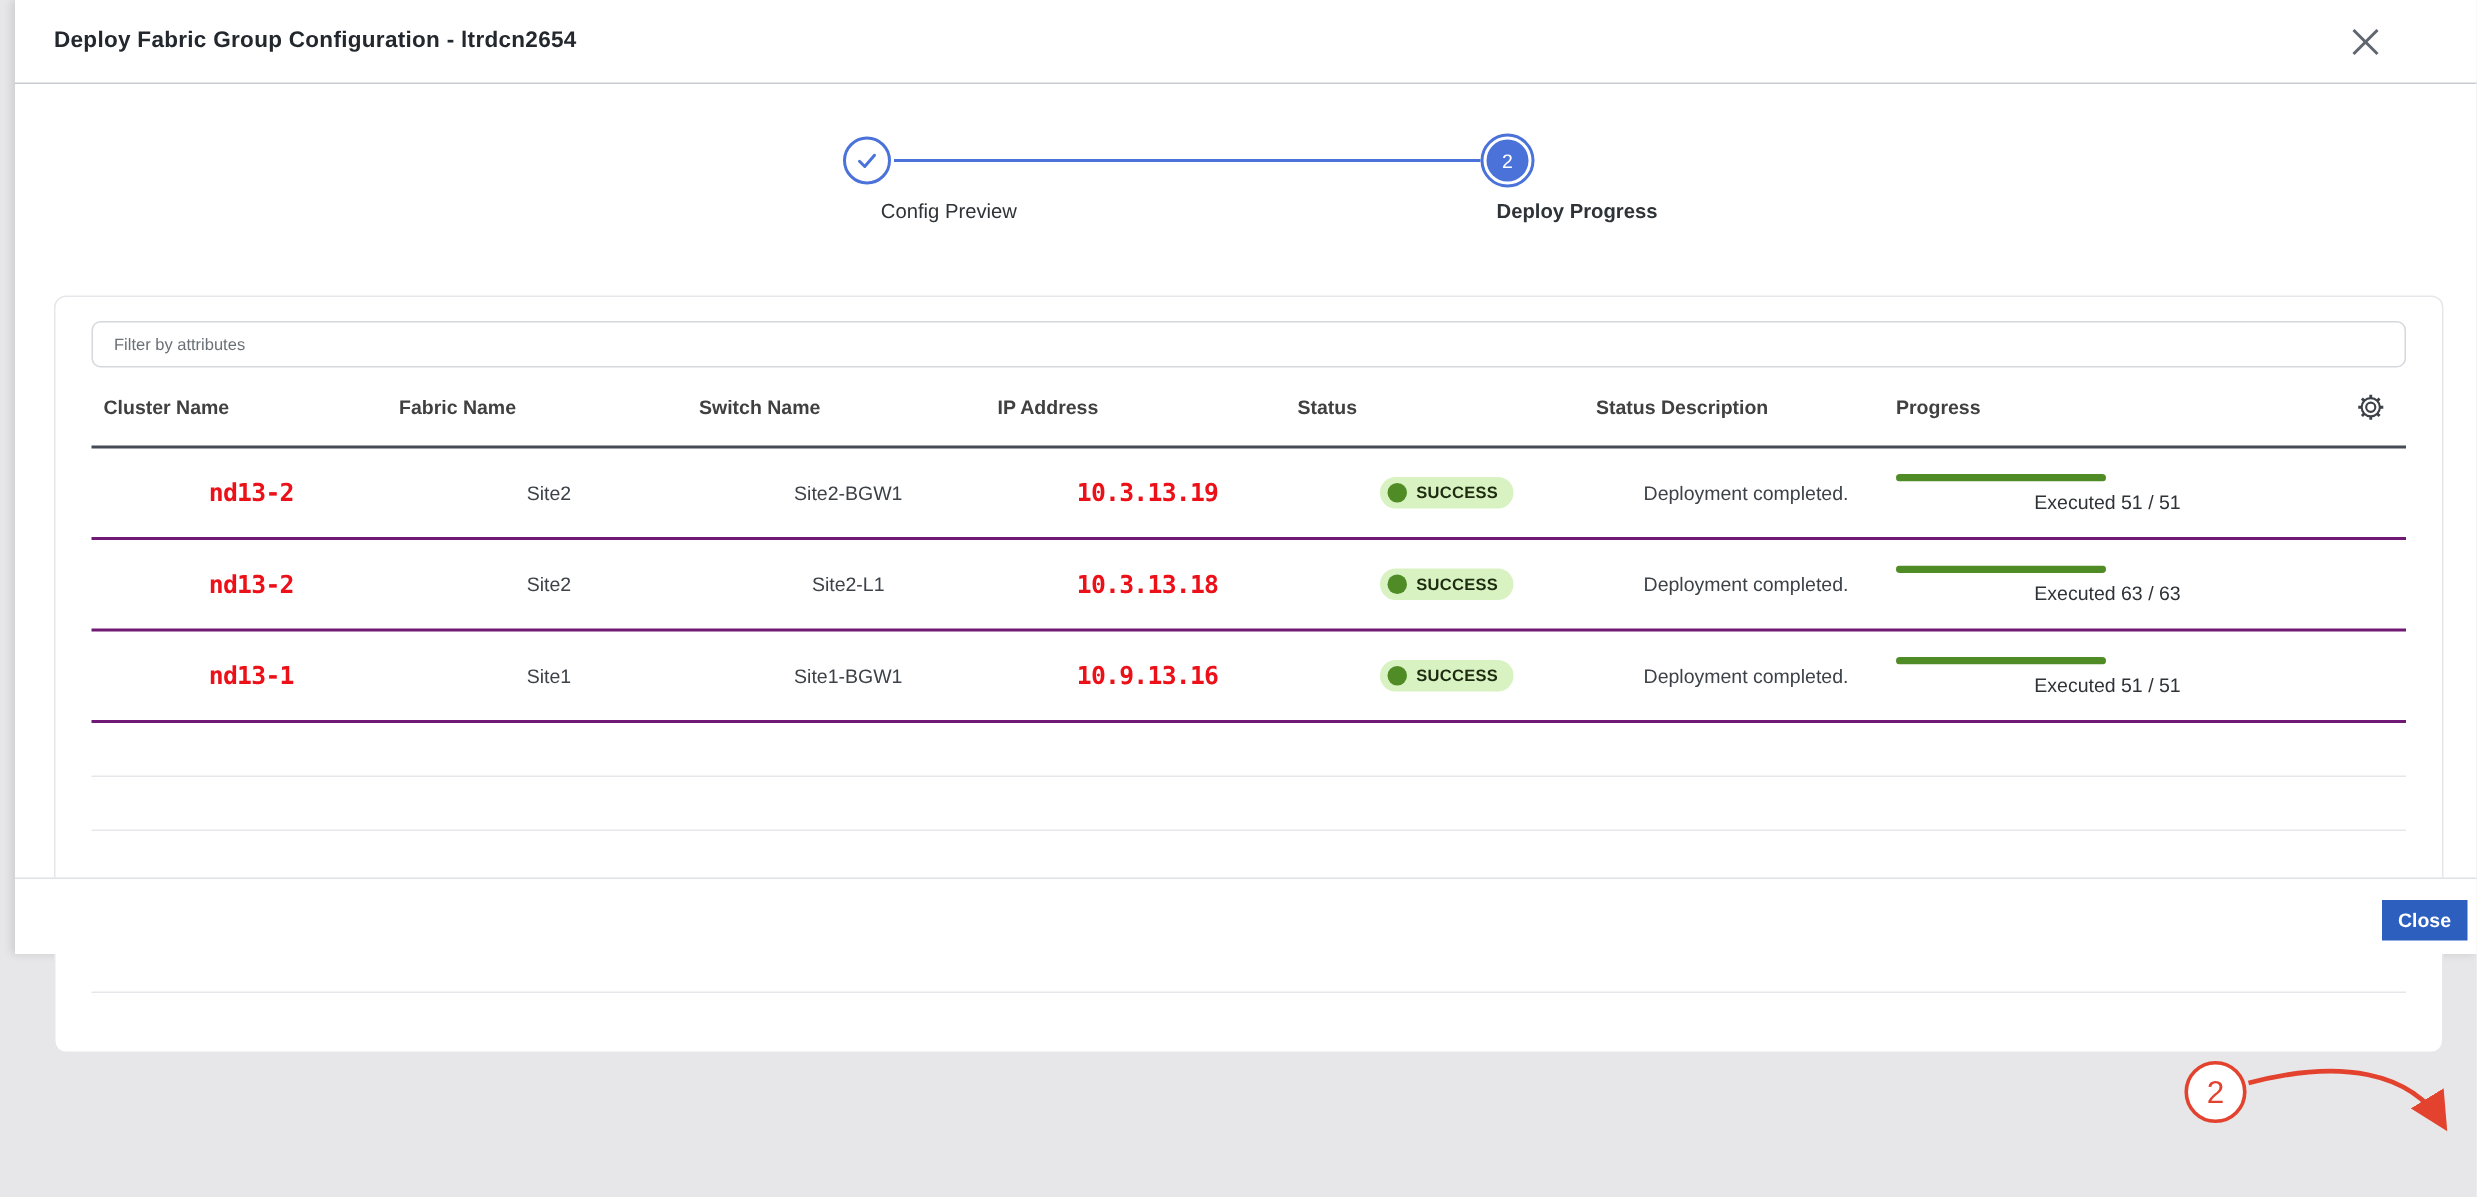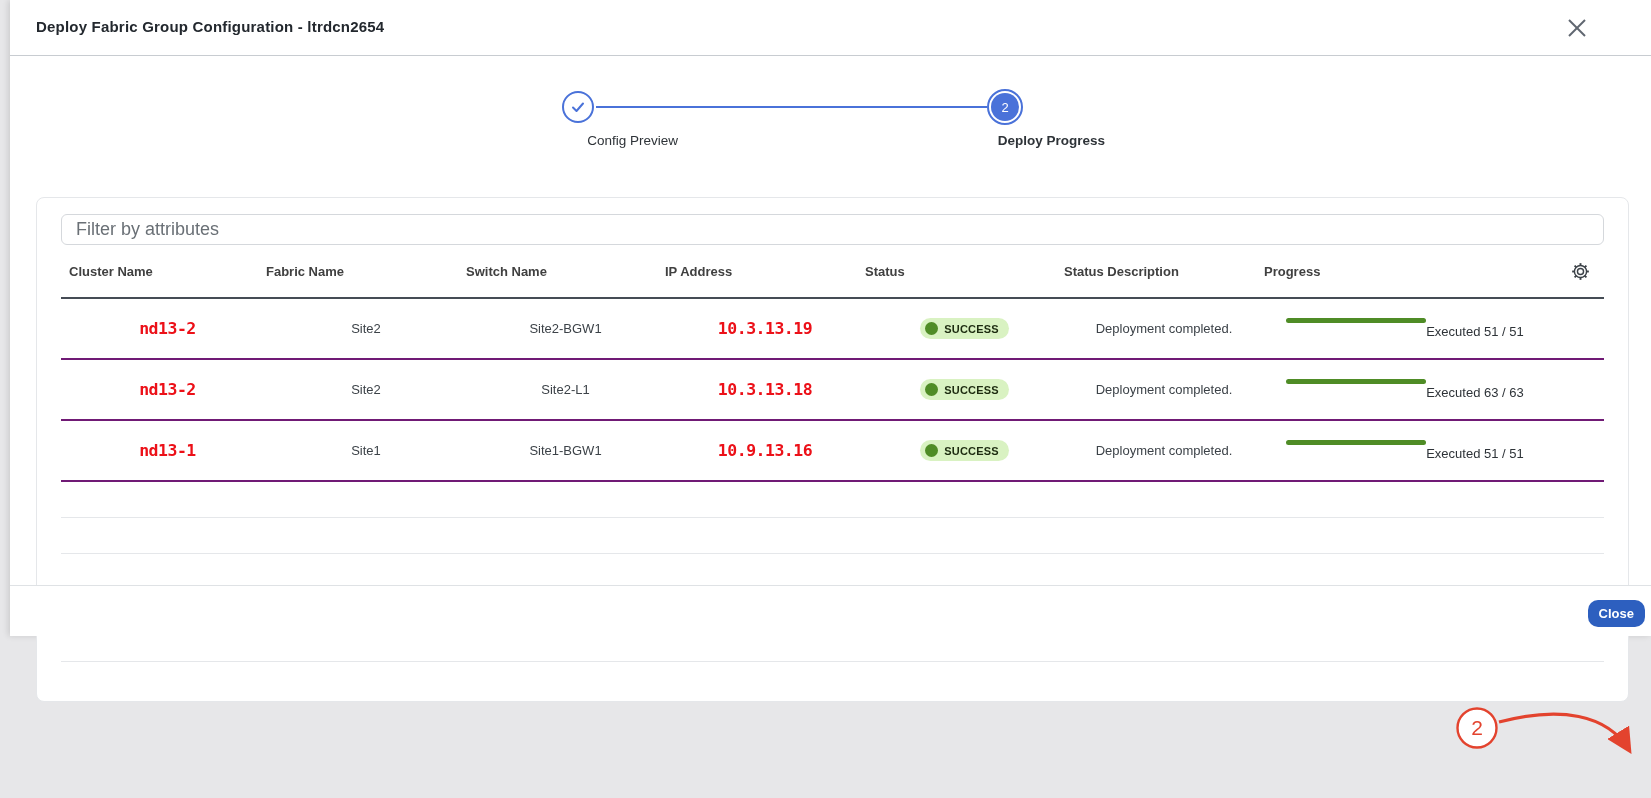--- a/index.html
+++ b/index.html
@@ -30,21 +30,21 @@
                   color:#fff; font-size:13px; display:flex; align-items:center; justify-content:center; }
   .step-label { position:absolute; top:133px; width:200px; text-align:right;
                 font-size:13.5px; color:#2e3338; }
   .step-label.l1 { left:468px; }
   .step-label.l2 { left:895px; font-weight:bold; }
 
   
   .card { position:absolute; left:26px; top:197px; width:1593px; height:505px;
           border:1px solid #e5e7ea; border-radius:8px; background:#fff; padding:0 24px; }
   .filter-input { margin-top:16px; width:100%; height:31px; border:1px solid #d5d8dc;
-                  border-radius:6px; padding:0 14px; font-size:18px; color:#33393f;
+                  border-radius:6px; padding:0 14px; font-size:11px; color:#33393f;
                   font-family:"Liberation Sans", sans-serif; outline:none; }
   .filter-input::placeholder { color:#6a7076; }
 
   .thead, .trow { display:grid;
                   grid-template-columns:205px 200px 199px 200px 199px 200px 282px 1fr;
                   align-items:center; }
   .thead { height:54px; border-bottom:2px solid #454c55; }
   .th { font-size:13px; font-weight:bold; color:#404040; padding-left:0; cursor:pointer; }
   .th:first-child, .trow > .cell:first-child { padding-left:8px; }
   .th-gear { display:flex; justify-content:flex-end; padding-right:14px; }
@@ -54,34 +54,34 @@
   .cell { font-size:13px; color:#3c4248; }
   .mono-red { font-family:"DejaVu Sans Mono", monospace; font-weight:bold; font-size:16.5px;
               color:var(--error-red); letter-spacing:-0.5px; }
 
   .badge { display:inline-flex; align-items:center; background:var(--success-bg);
            border-radius:12px; padding:4px 10px 4px 5px; }
   .badge .dot { width:13px; height:13px; border-radius:50%; background:var(--success-green);
                 margin-right:6px; }
   .badge .txt { font-size:11px; font-weight:bold; color:#1d2b10; letter-spacing:.2px; }
 
-  .prog { display:flex; flex-direction:row; justify-content:center; }
+  .prog { display:flex; flex-direction:column; justify-content:center; }
   .bar { width:140px; height:5px; border-radius:3px; background:var(--success-green);
          overflow:hidden; }
   .bar-fill { height:100%; background:var(--success-green); }
   .bar-label { margin-top:6px; font-size:13px; color:#2e3338; }
 
   .empty-row { height:36px; border-bottom:1px solid #e5e7ea; }
   .empty-row.last { border-bottom:none; }
 
   
   .dlg-footer { position:absolute; left:0; right:0; bottom:0; height:51px;
                 border-top:1px solid #dfe2e5; background:#fff; }
   .close-btn { position:absolute; right:6px; top:14px; background:var(--button-blue);
-               color:#fff; font-size:13px; font-weight:bold; border:none; border-radius:10px;
+               color:#fff; font-size:13px; font-weight:bold; border:none; border-radius:0;
                padding:6px 11px; cursor:pointer; font-family:"Liberation Sans", sans-serif; }
 
   
   .annotation-overlay { position:absolute; left:0; top:0; width:1651px; height:798px;
                         pointer-events:none; z-index:20; }
 </style>
 </head>
 <body>
 
 <div class="modal">

